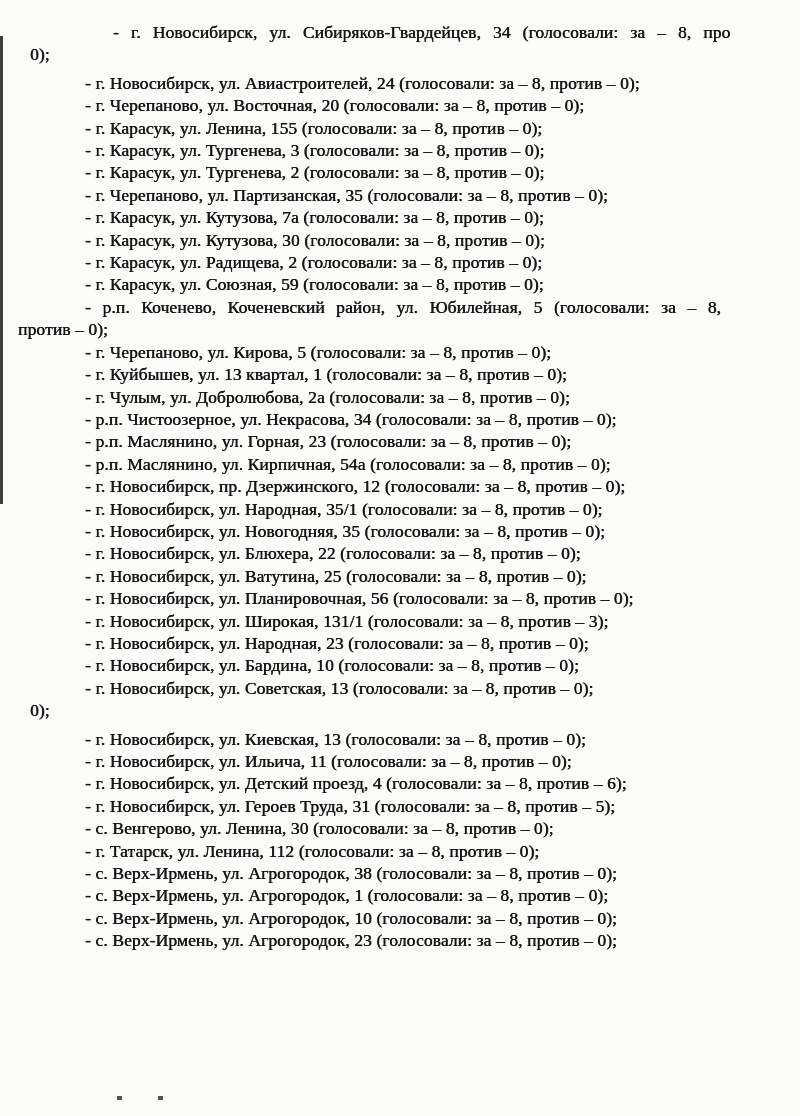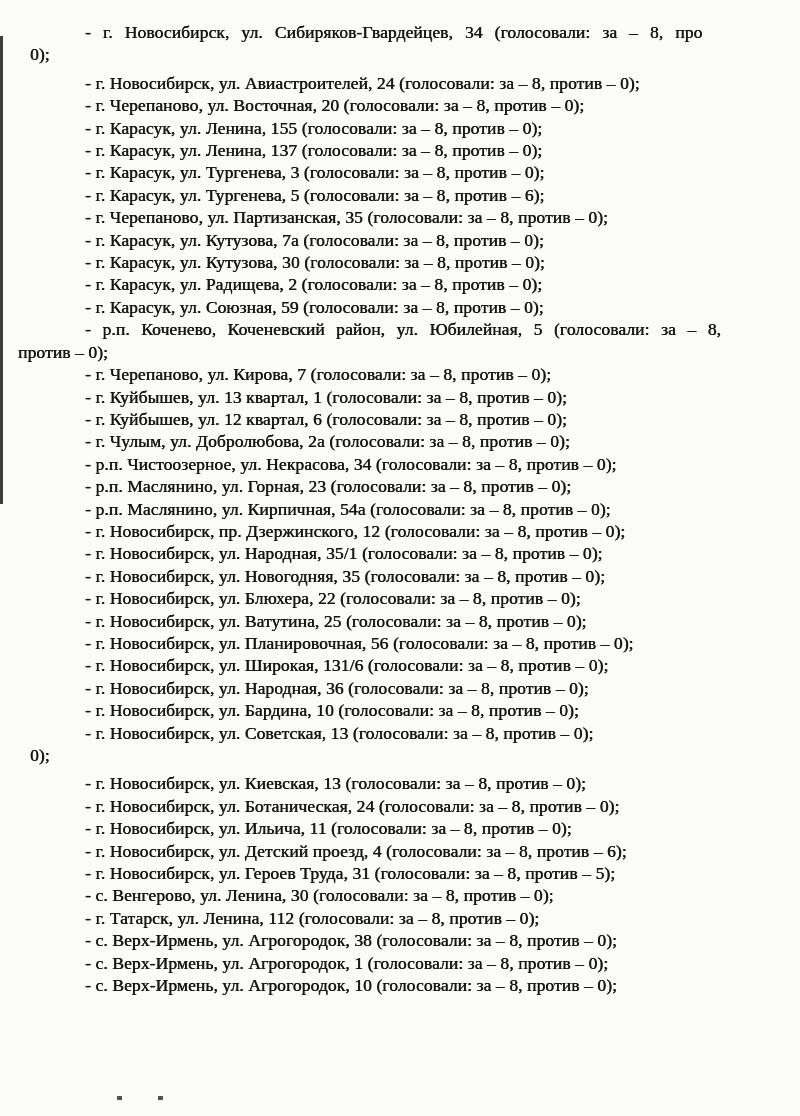--- a/index.html
+++ b/index.html
@@ -49,57 +49,55 @@
   .speck-2 { left: 158px; top: 1096px; width: 5px; height: 4px; }
 </style>
 </head>
 <body>
 
 <div class="page">
   <div class="scan-edge-left"></div>
   <div class="scan-speck speck-1"></div>
   <div class="scan-speck speck-2"></div>
   <div class="text-block" id="text-block">
-      <div class="line indent" style="word-spacing: 7.5px;">- г. Новосибирск, ул. Сибиряков-Гвардейцев, 34 (голосовали: за – 8, про</div>
+      <div class="line indent" style="word-spacing: 7.5px; margin-left: 28px;">- г. Новосибирск, ул. Сибиряков-Гвардейцев, 34 (голосовали: за – 8, про</div>
       <div class="line cont" style="padding-left: 30px; margin-bottom: 6px;">0);</div>
       <div class="line indent">- г. Новосибирск, ул. Авиастроителей, 24 (голосовали: за – 8, против – 0);</div>
       <div class="line indent">- г. Черепаново, ул. Восточная, 20 (голосовали: за – 8, против – 0);</div>
       <div class="line indent">- г. Карасук, ул. Ленина, 155 (голосовали: за – 8, против – 0);</div>
-      <div class="line indent">- г. Карасук, ул. Ленина, 137 (голосовали: за – 8, против – 0);</div>
       <div class="line indent">- г. Карасук, ул. Тургенева, 3 (голосовали: за – 8, против – 0);</div>
-      <div class="line indent">- г. Карасук, ул. Тургенева, 5 (голосовали: за – 8, против – 6);</div>
+      <div class="line indent">- г. Карасук, ул. Тургенева, 2 (голосовали: за – 8, против – 0);</div>
       <div class="line indent">- г. Черепаново, ул. Партизанская, 35 (голосовали: за – 8, против – 0);</div>
       <div class="line indent">- г. Карасук, ул. Кутузова, 7а (голосовали: за – 8, против – 0);</div>
       <div class="line indent">- г. Карасук, ул. Кутузова, 30 (голосовали: за – 8, против – 0);</div>
       <div class="line indent">- г. Карасук, ул. Радищева, 2 (голосовали: за – 8, против – 0);</div>
       <div class="line indent">- г. Карасук, ул. Союзная, 59 (голосовали: за – 8, против – 0);</div>
       <div class="line indent" style="word-spacing: 7px;">- р.п. Коченево, Коченевский район, ул. Юбилейная, 5 (голосовали: за – 8,</div>
       <div class="line cont" style="padding-left: 18px;">против – 0);</div>
-      <div class="line indent">- г. Черепаново, ул. Кирова, 7 (голосовали: за – 8, против – 0);</div>
+      <div class="line indent">- г. Черепаново, ул. Кирова, 5 (голосовали: за – 8, против – 0);</div>
       <div class="line indent">- г. Куйбышев, ул. 13 квартал, 1 (голосовали: за – 8, против – 0);</div>
-      <div class="line indent">- г. Куйбышев, ул. 12 квартал, 6 (голосовали: за – 8, против – 0);</div>
       <div class="line indent">- г. Чулым, ул. Добролюбова, 2а (голосовали: за – 8, против – 0);</div>
       <div class="line indent">- р.п. Чистоозерное, ул. Некрасова, 34 (голосовали: за – 8, против – 0);</div>
       <div class="line indent">- р.п. Маслянино, ул. Горная, 23 (голосовали: за – 8, против – 0);</div>
       <div class="line indent">- р.п. Маслянино, ул. Кирпичная, 54а (голосовали: за – 8, против – 0);</div>
       <div class="line indent">- г. Новосибирск, пр. Дзержинского, 12 (голосовали: за – 8, против – 0);</div>
       <div class="line indent">- г. Новосибирск, ул. Народная, 35/1 (голосовали: за – 8, против – 0);</div>
       <div class="line indent">- г. Новосибирск, ул. Новогодняя, 35 (голосовали: за – 8, против – 0);</div>
       <div class="line indent">- г. Новосибирск, ул. Блюхера, 22 (голосовали: за – 8, против – 0);</div>
       <div class="line indent">- г. Новосибирск, ул. Ватутина, 25 (голосовали: за – 8, против – 0);</div>
       <div class="line indent">- г. Новосибирск, ул. Планировочная, 56 (голосовали: за – 8, против – 0);</div>
-      <div class="line indent">- г. Новосибирск, ул. Широкая, 131/6 (голосовали: за – 8, против – 0);</div>
-      <div class="line indent">- г. Новосибирск, ул. Народная, 36 (голосовали: за – 8, против – 0);</div>
+      <div class="line indent">- г. Новосибирск, ул. Широкая, 131/1 (голосовали: за – 8, против – 3);</div>
+      <div class="line indent">- г. Новосибирск, ул. Народная, 23 (голосовали: за – 8, против – 0);</div>
       <div class="line indent">- г. Новосибирск, ул. Бардина, 10 (голосовали: за – 8, против – 0);</div>
       <div class="line indent">- г. Новосибирск, ул. Советская, 13 (голосовали: за – 8, против – 0);</div>
       <div class="line cont" style="padding-left: 30px; margin-bottom: 6px;">0);</div>
       <div class="line indent">- г. Новосибирск, ул. Киевская, 13 (голосовали: за – 8, против – 0);</div>
-      <div class="line indent">- г. Новосибирск, ул. Ботаническая, 24 (голосовали: за – 8, против – 0);</div>
       <div class="line indent">- г. Новосибирск, ул. Ильича, 11 (голосовали: за – 8, против – 0);</div>
       <div class="line indent">- г. Новосибирск, ул. Детский проезд, 4 (голосовали: за – 8, против – 6);</div>
       <div class="line indent">- г. Новосибирск, ул. Героев Труда, 31 (голосовали: за – 8, против – 5);</div>
       <div class="line indent">- с. Венгерово, ул. Ленина, 30 (голосовали: за – 8, против – 0);</div>
       <div class="line indent">- г. Татарск, ул. Ленина, 112 (голосовали: за – 8, против – 0);</div>
       <div class="line indent">- с. Верх-Ирмень, ул. Агрогородок, 38 (голосовали: за – 8, против – 0);</div>
       <div class="line indent">- с. Верх-Ирмень, ул. Агрогородок, 1 (голосовали: за – 8, против – 0);</div>
       <div class="line indent">- с. Верх-Ирмень, ул. Агрогородок, 10 (голосовали: за – 8, против – 0);</div>
+      <div class="line indent">- с. Верх-Ирмень, ул. Агрогородок, 23 (голосовали: за – 8, против – 0);</div>
     </div>
 </div>
 
 </body></html>

